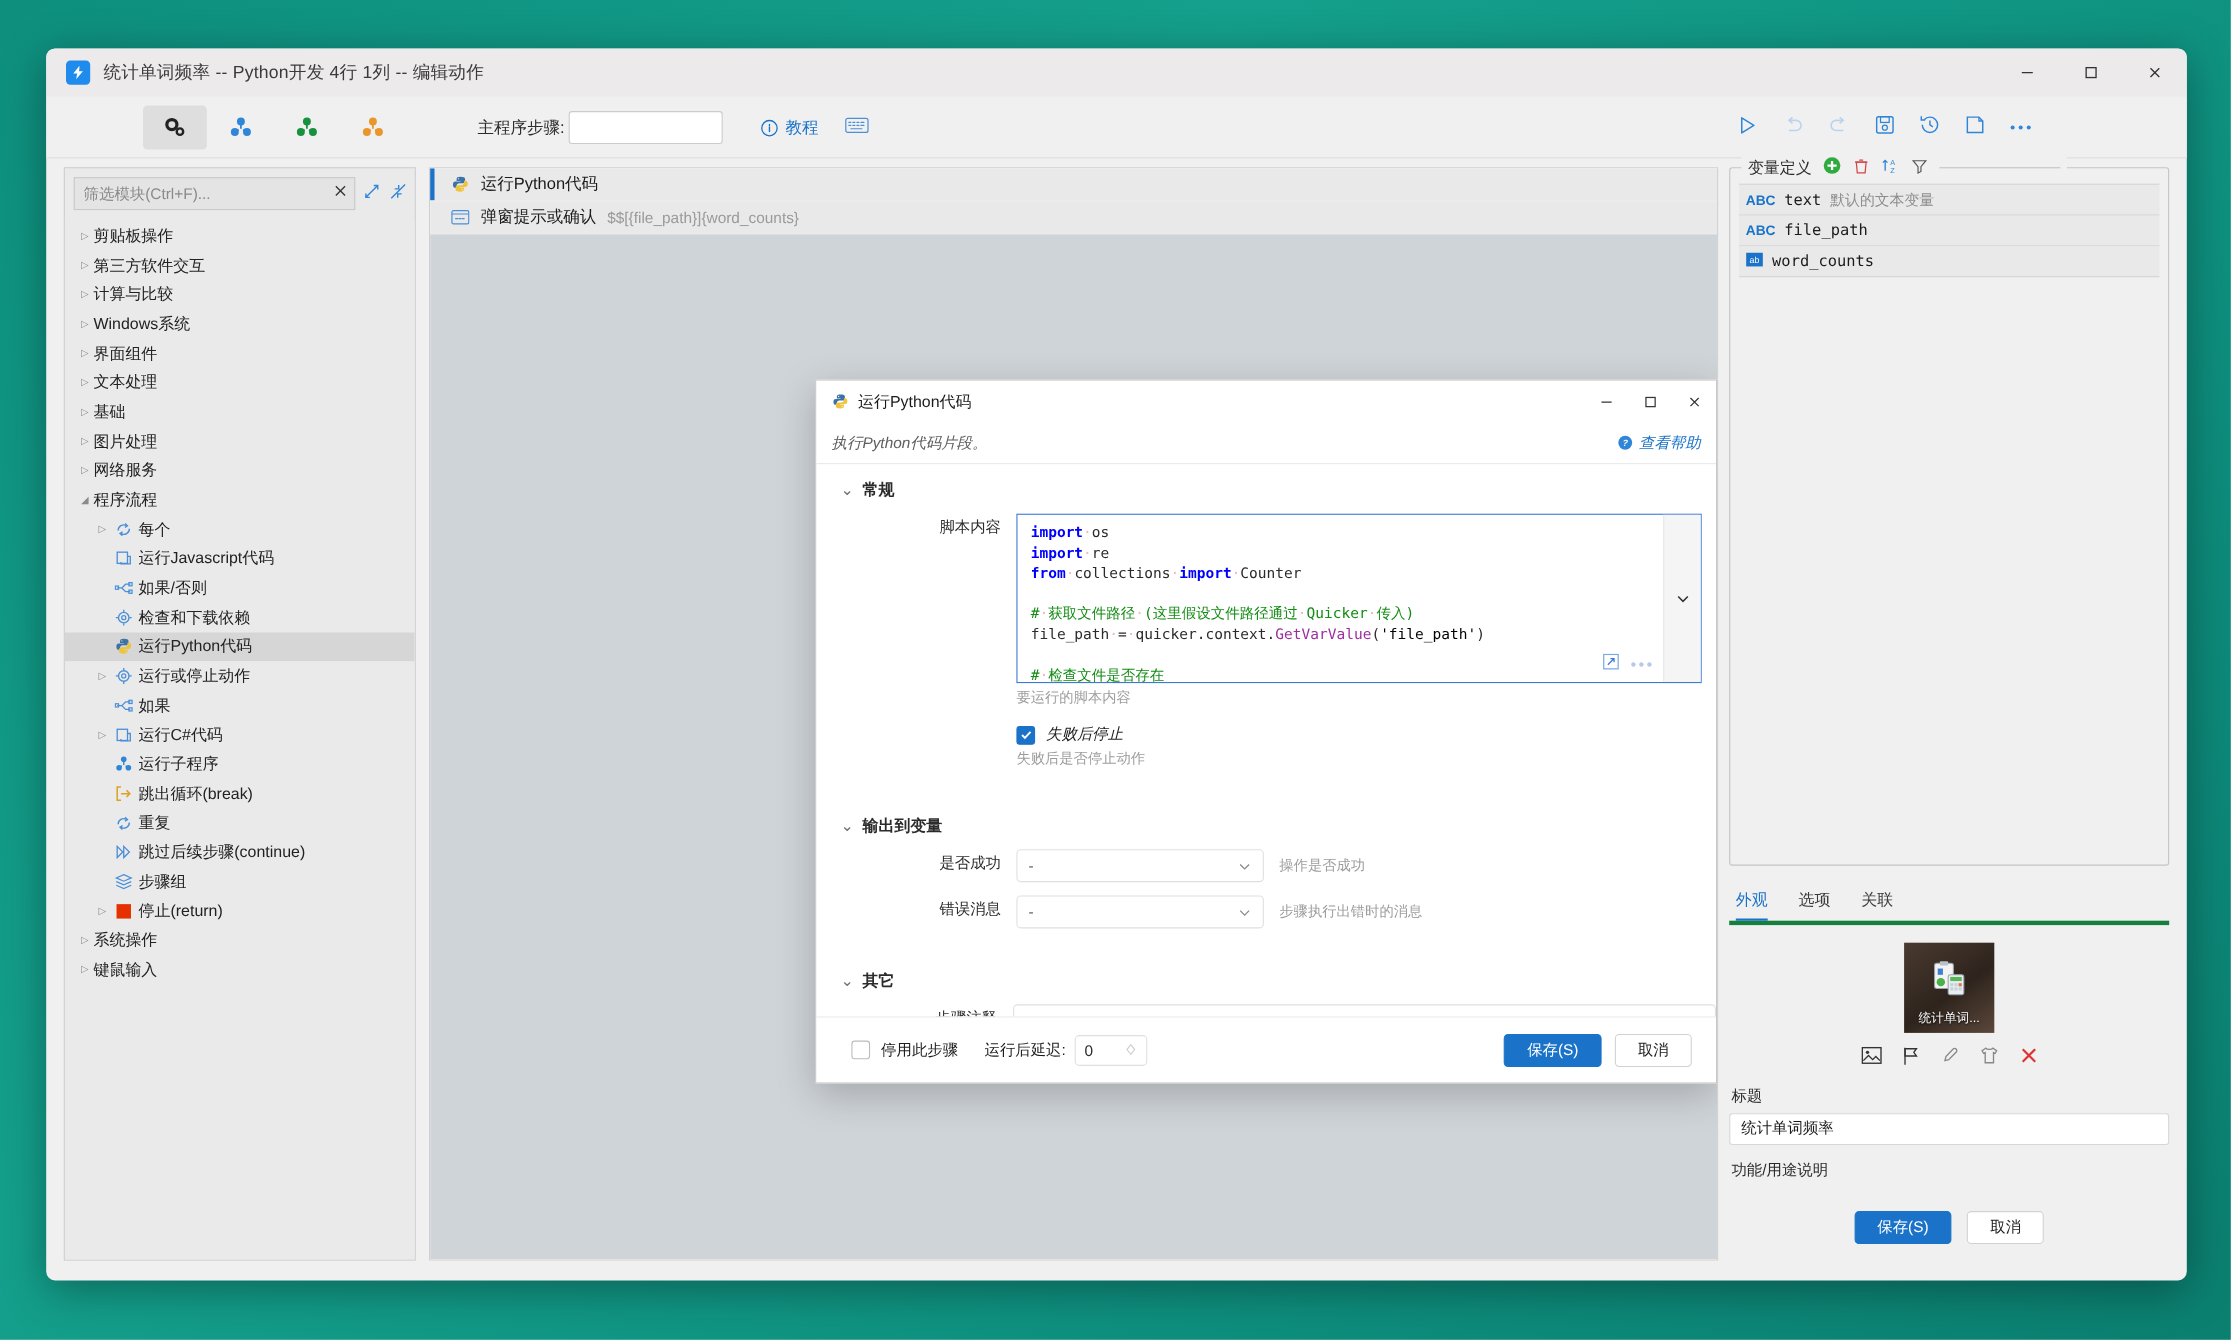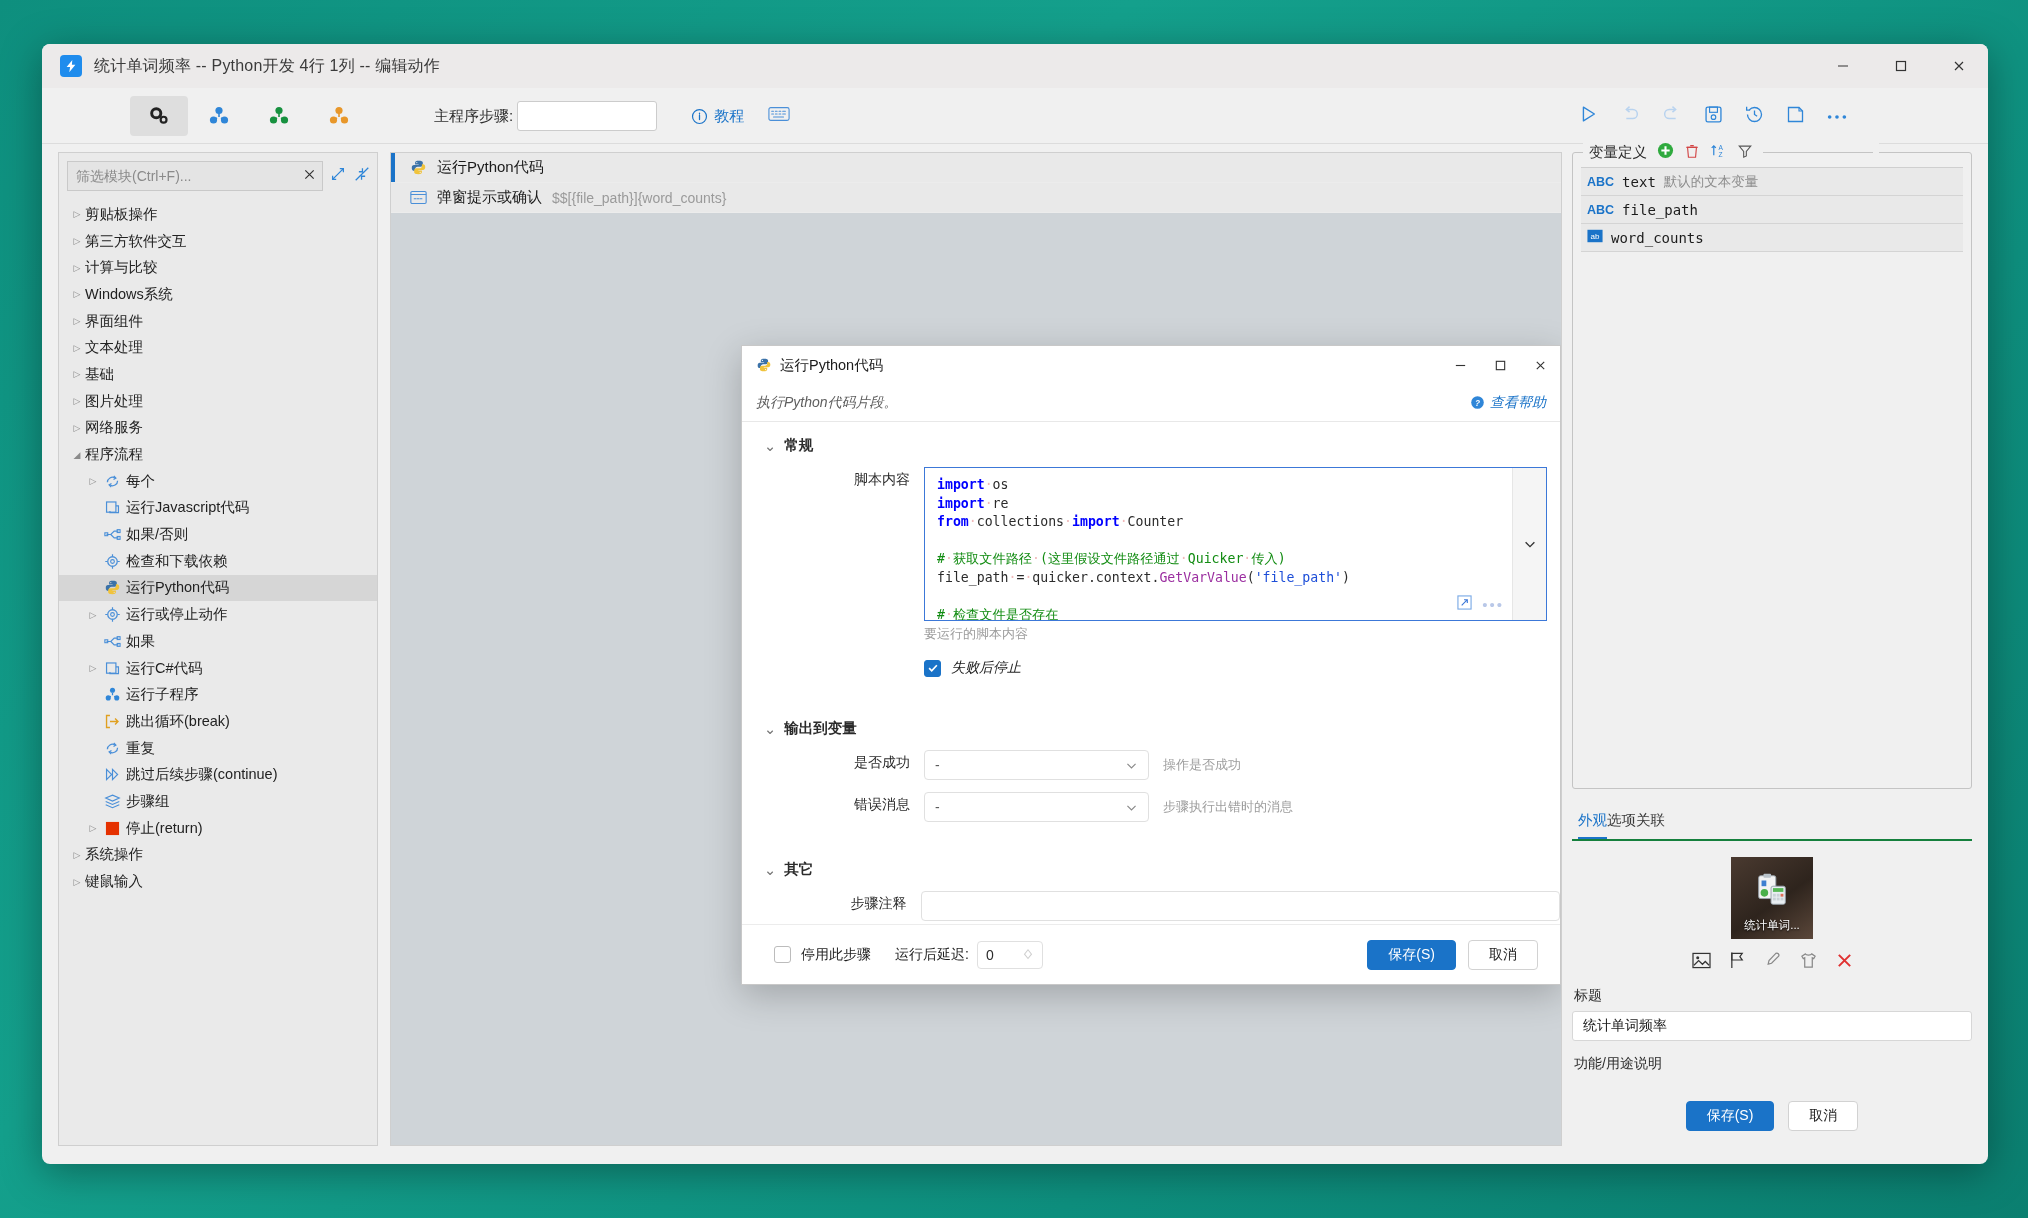--- a/index.html
+++ b/index.html
@@ -87,21 +87,21 @@
 
   
   .code-wrap{ width:623px; border:1px solid #3c78d8; background:#fff; position:relative; display:flex;}
   .code{ flex:1; padding:8px 6px 6px 12px; font-family:"DejaVu Sans Mono","Liberation Mono",monospace;
      font-size:13.2px; line-height:18.6px; white-space:pre; color:#2b2b2b; overflow:hidden; height:152px;}
   .gutter{ width:34px; background:#f5f5f5; display:flex; align-items:center; justify-content:center;
      border-left:1px solid #e6e6e6;}
   .kw{ color:#0000ff; font-weight:bold;}
   .cm{ color:#128c12; }
   .fn{ color:#9b2ea0; }
-  .st{ color:#1d4ed8; }
+  .st{ color:#000000; }
   .ws{ color:#f0b9b9; }
   .code-tools{ position:absolute; right:42px; bottom:6px; display:flex; align-items:center; gap:10px;}
   .code-tools .dots{ color:#b9c8e8; letter-spacing:2px; font-size:15px;}
 
   .cbox-row{ display:flex; align-items:center; gap:10px; margin-left:182px; margin-top:16px;font-style:italic;}
   .cb{ width:17px;height:17px;border-radius:3px;border:1px solid #bcbcbc; background:#fff; display:flex;
      align-items:center;justify-content:center;}
   .cb.on{ background:#1a73c8; border-color:#1a73c8; }
   .cb-label{ font-size:14px;color:#1d1d1d;}
 
@@ -121,21 +121,21 @@
   .right-panel{ width:400px; margin:8px 16px 33px 0; display:flex; flex-direction:column; }
   .varbox{ border:1px solid #c4c4c4; border-radius:3px; position:relative; padding:14px 8px 8px 8px; height:648px;}
   .varbox-legend{ position:absolute; top:-11px; left:10px; background:#f0f0f0; padding:0 6px; display:flex;
      align-items:center; gap:10px; font-size:14.5px; color:#2b2b2b;}
   .var-list{ border-top:1px solid #cfcfcf; }
   .var-row{ height:28px; display:flex; align-items:center; gap:8px; background:#e9e9e9; border-bottom:1px solid #d4d4d4;
      padding-left:6px; font-size:14px; color:#1b1b1b; font-family:"DejaVu Sans Mono",monospace;}
   .var-row .vdesc{ color:#8d8d8d; font-family:"Liberation Sans",sans-serif; font-size:13.5px;}
   .abc{ color:#1a73c8; font-weight:bold; font-size:12.5px; font-family:"Liberation Sans",sans-serif;}
 
-  .tabs{ display:flex; margin-top:22px; padding-left:6px; border-bottom:2px solid #15803d;}
+  .tabs{ display:flex; gap:28px; margin-top:22px; padding-left:6px; border-bottom:4px solid #15803d;}
   .tab{ font-size:14.5px; color:#3b3b3b; padding-bottom:7px;}
   .tab.active{ color:#1a73c8; border-bottom:2px solid #1a73c8;}
 
   .thumb-area{ display:flex; flex-direction:column; align-items:center; margin-top:16px;}
   .thumb{ width:82px;height:82px; background:linear-gradient(145deg,#4a3a30,#2e241d 55%,#5b473a);
      position:relative; display:flex; align-items:flex-end; justify-content:center;}
   .thumb .t-cap{ font-size:11.5px; color:#fff; margin-bottom:6px; text-shadow:0 1px 2px #000;}
   .thumb .t-gly{ position:absolute; top:14px; left:50%; transform:translateX(-50%); }
   .thumb-icons{ display:flex; gap:18px; margin-top:12px; align-items:center;}
 
@@ -604,20 +604,21 @@
           </div>
 
           <div class="cbox-row">
             <span class="cb on">
               <svg width="12" height="12" viewBox="0 0 14 14">
                   <path d="M2.5 7.2l3 3 6-6.4" fill="none" stroke="#fff" stroke-width="2"></path>
                 </svg>
             </span>
             <span class="cb-label">失败后停止</span>
           </div>
+          <div class="f-hint" style="margin-left:182px;margin-top:4px;">失败后是否停止动作</div>
 
           <div class="sect" style="margin-top:42px;">
             <span class="chev">⌄</span>
             <span>输出到变量</span>
           </div>
           <div id="output-fields">
               <div class="field">
                 <div class="f-label">是否成功</div>
                 <div class="selectbox">
                   <span>-</span>

